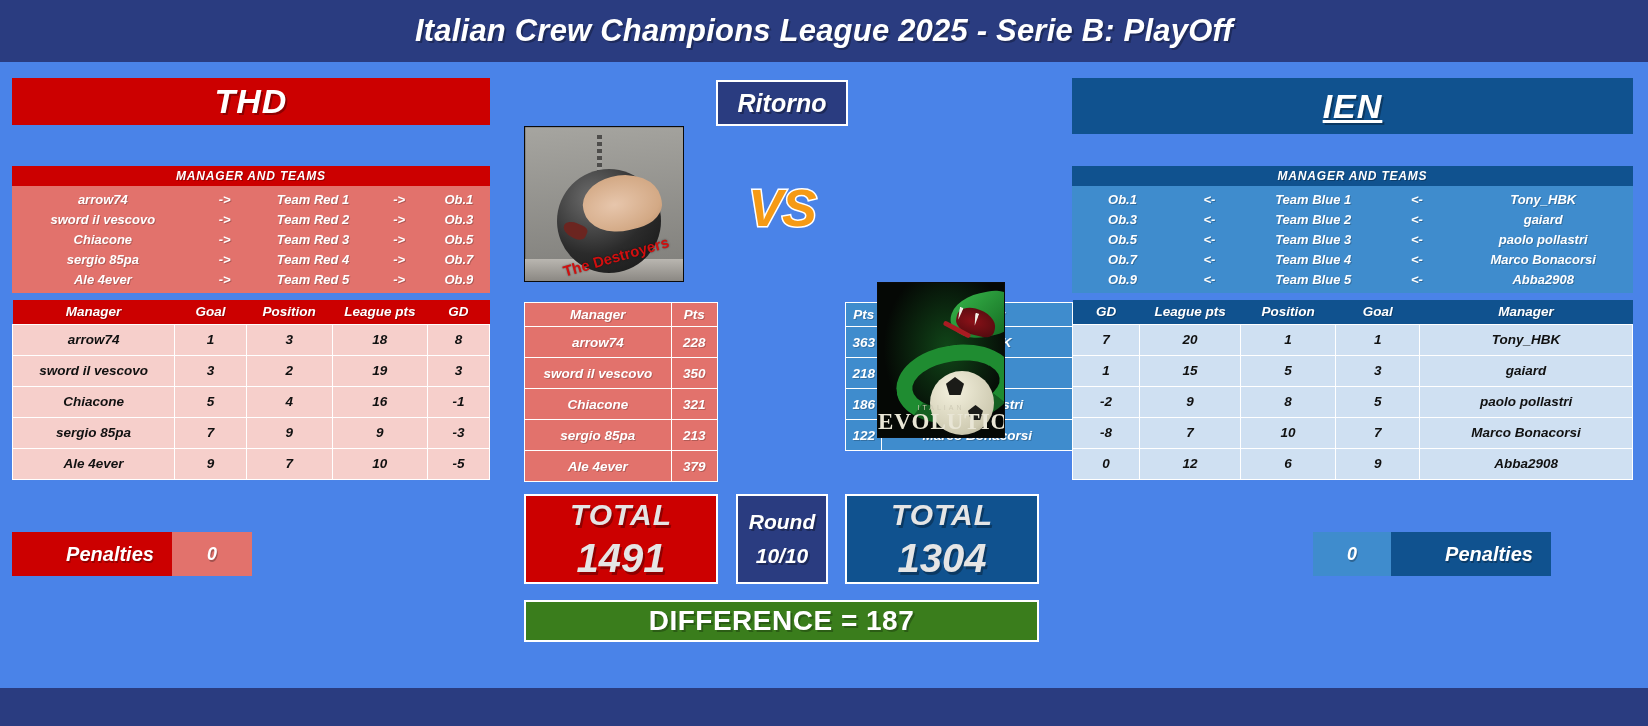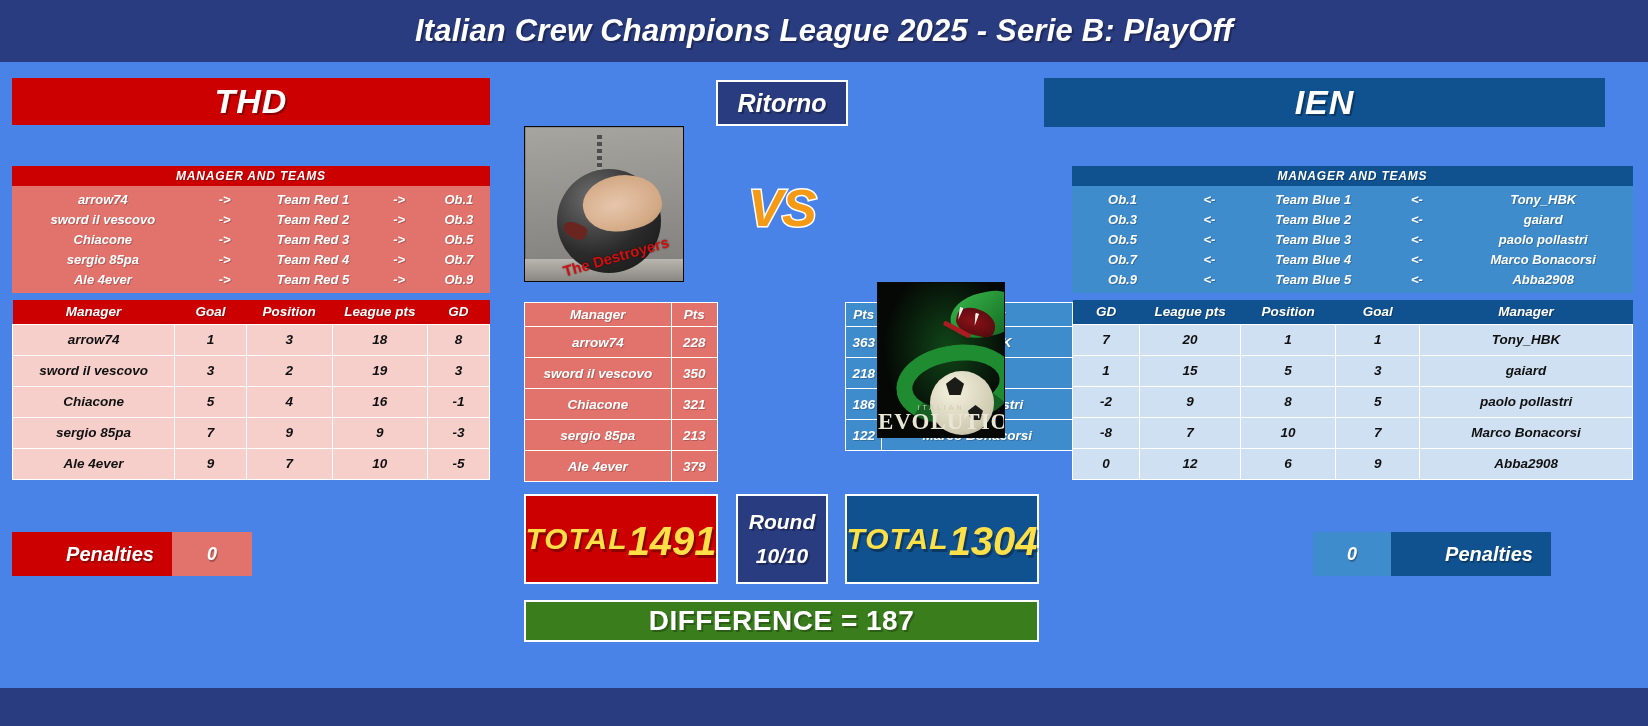--- a/index.html
+++ b/index.html
@@ -101,22 +101,22 @@
     font-size:52px; font-weight:bold; font-style:italic;
     color:#f59a16;
     -webkit-text-stroke: 3px #ffffff;
     paint-order: stroke fill;
     letter-spacing:-1px;
   }
 
   
   .total-box {
     border:2px solid #ffffff;
-    display:flex; flex-direction:row; align-items:center; justify-content:center;
-    color:#fde047; text-shadow: 2px 3px 0 rgba(0,0,0,.3);
+    display:flex; flex-direction:column; align-items:center; justify-content:center;
+    color:#e5e5e5; text-shadow: 2px 3px 0 rgba(0,0,0,.3);
   }
   .total-box.red  { background:#cc0000; }
   .total-box.blue { background:#10528f; }
   .total-label { font-size:30px; font-weight:bold; font-style:italic; letter-spacing:1px; }
   .total-value { font-size:40px; font-weight:bold; font-style:italic; margin-top:4px; }
 
   
   .difference {
     background:#3a7d1c; border:2px solid #ffffff;
     display:flex; align-items:center; justify-content:center;
@@ -444,21 +444,21 @@
   <div class="soccer"></div>
   <div class="head"></div>
   <div class="mouth"></div>
   <div class="fang1"></div>
   <div class="fang2"></div>
   <div class="tongue"></div>
   <div class="sub">ITALIAN</div>
   <div class="wm">EVOLUTION</div>
 </div>
 
-<div class="abs team-banner banner-blue" style="left:1044px; top:78px; width:561px; height:49px;">IEN</div>
+<div class="abs team-banner banner-blue" style="left:1072px; top:78px; width:561px; height:56px;text-decoration:underline;">IEN</div>
 
 <div class="abs" style="left:1072px; top:166px; width:561px;">
   <div class="mt-head blue" style="height:20px;">MANAGER AND TEAMS</div>
   <div class="mt-body blue" id="right-mt-body" style="padding:3px 0 4px;">
       <div class="mt-row">
         <div style="width: 18%;">Ob.1</div>
         <div style="width: 13%;">&lt;-</div>
         <div style="width: 24%;">Team Blue 1</div>
         <div style="width: 13%;">&lt;-</div>
         <div style="width: 32%;">Tony_HBK</div>

